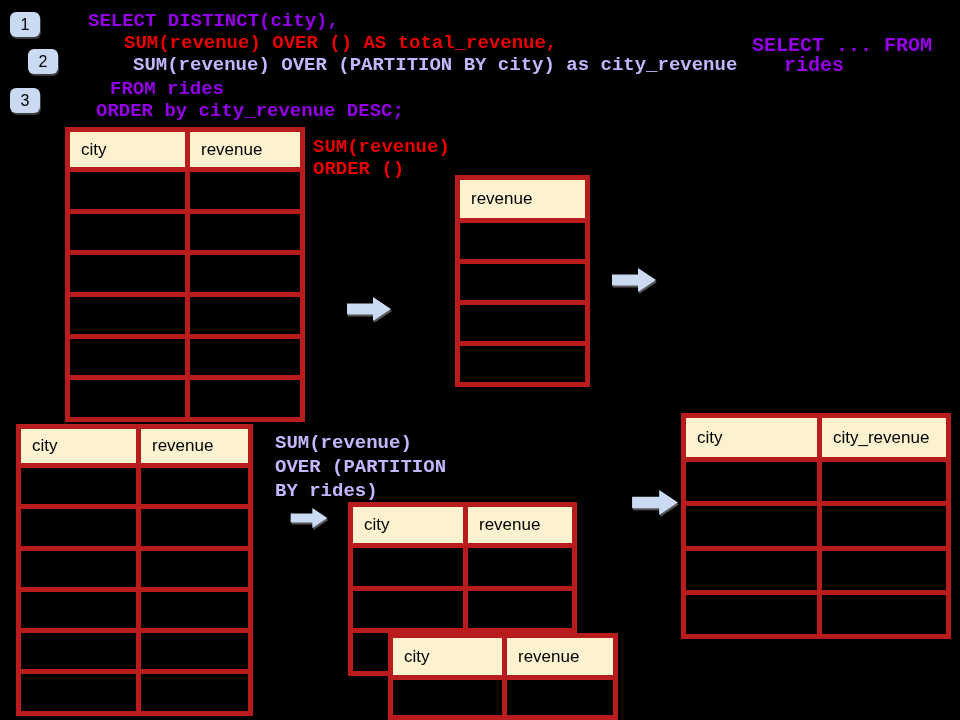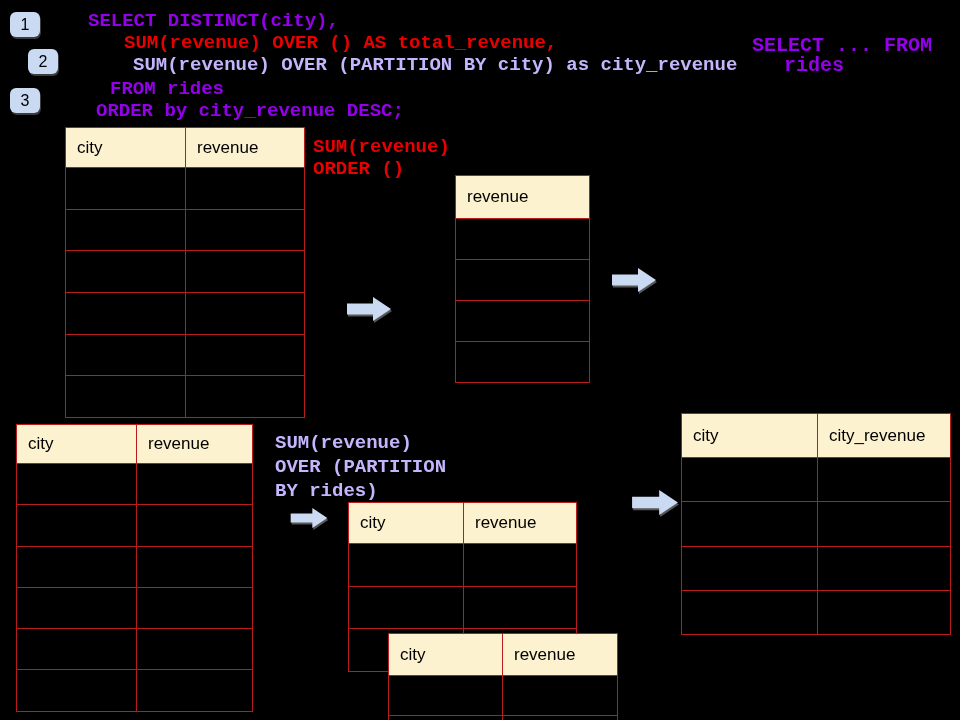--- a/index.html
+++ b/index.html
@@ -21,21 +21,21 @@
   .badge{
     position:absolute;width:30px;height:25px;background:#C9DAF2;border-radius:6px;
     display:flex;align-items:center;justify-content:center;
     color:#000;font-size:16px;box-shadow:1px 2px 0 #3c3c3c;
   }
   
   table.tbl{
     position:absolute;border-collapse:collapse;table-layout:fixed;
     background:#000;
   }
-  table.tbl th,table.tbl td{border:1px solid #b91c1c;padding:0}
+  table.tbl th,table.tbl td{border:5px solid #b91c1c;padding:0}
   table.tbl th{
     background:#FCF2CF;color:#000;font-weight:normal;font-size:17px;
     text-align:left;padding-left:11px;
   }
   
   .arrow{position:absolute;filter:drop-shadow(1px 2px 0 #565656)}
 </style>
 </head>
 <body>
 

